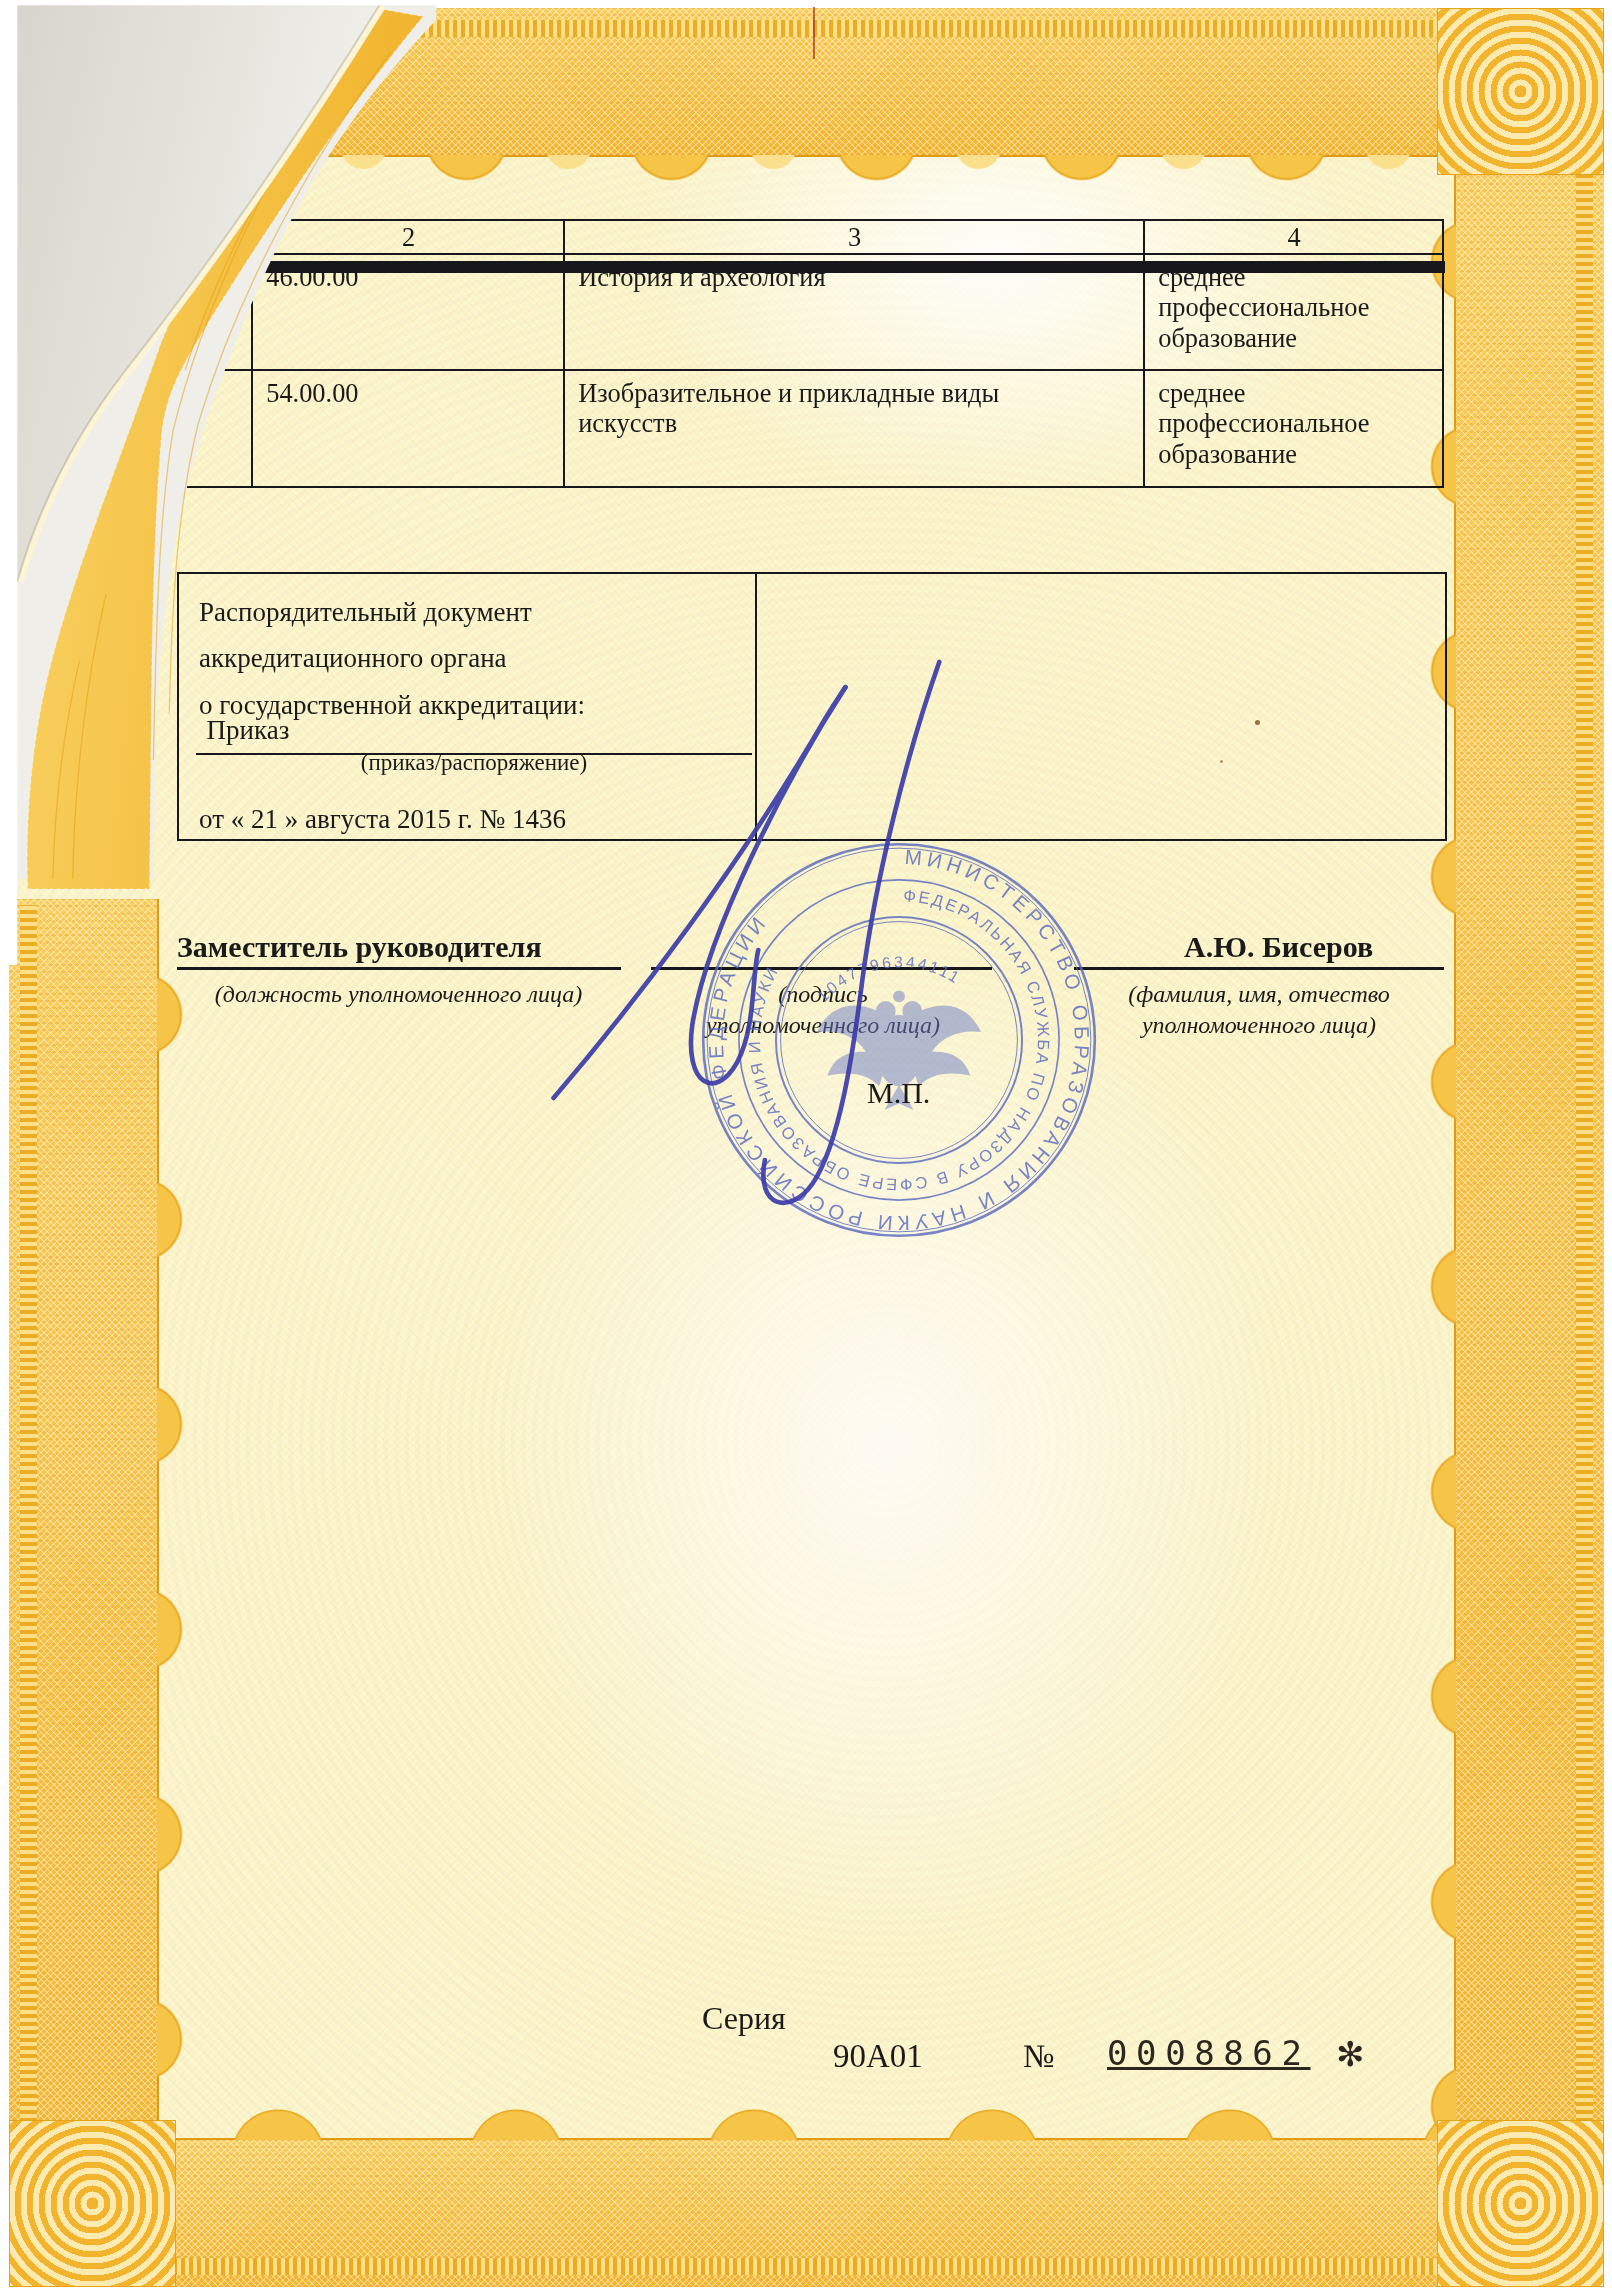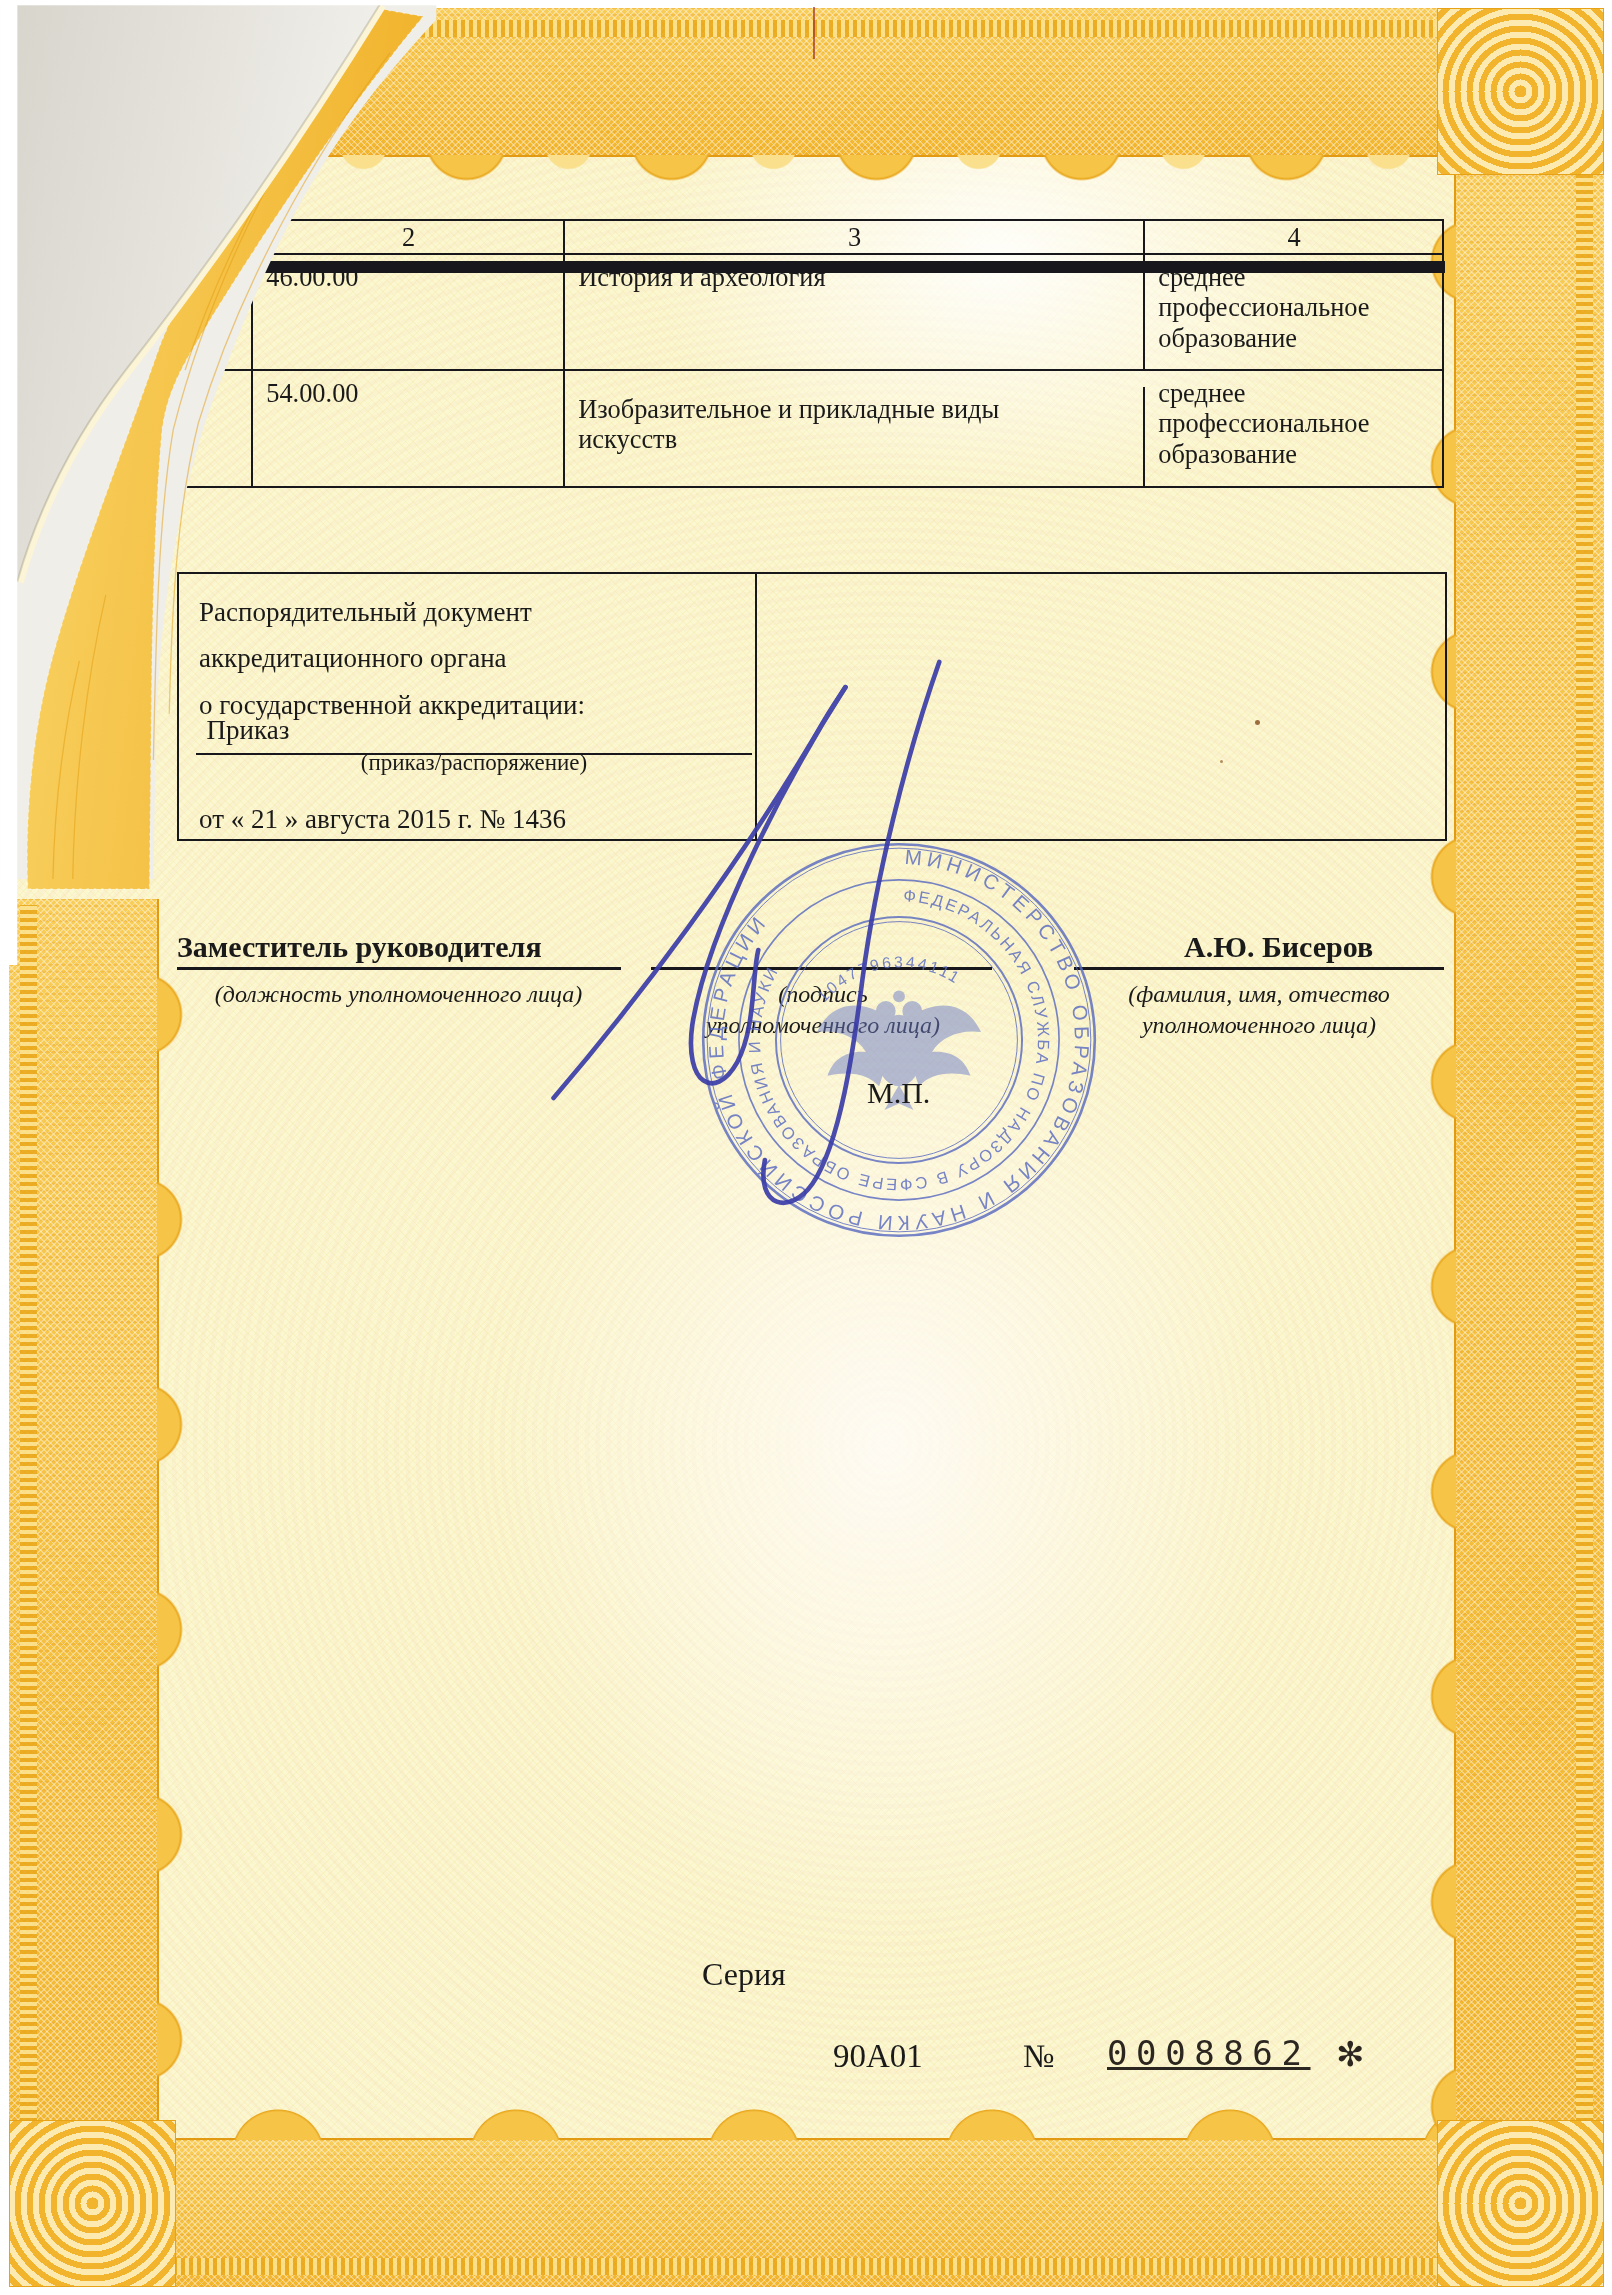--- a/index.html
+++ b/index.html
@@ -61,21 +61,21 @@
   
   .doc-table{position:absolute;left:177px;top:219px;width:1267px;z-index:4;
     border:2.6px solid #17171c;display:grid;box-sizing:border-box;
     grid-template-columns:74px 312px 580px 1fr;grid-template-rows:34px 116px 115px;}
   .doc-table > div{box-sizing:border-box;border-right:2px solid #17171c;border-bottom:2px solid #17171c;
     font-size:26.4px;line-height:1.16;padding:6.6px 12px 5.3px 13.2px;}
   .doc-table > div:nth-child(4n){border-right:none;}
   .doc-table > div:nth-child(n+9){border-bottom:none;}
   .th{padding-top:1.3px !important;font-size:25px;text-align:center;}
   .hdr-rule2{position:absolute;left:-2.6px;right:-2.6px;top:40px;height:2px;background:#17171c;}
-  .cell-name-wide{padding-right:106px !important;margin-top:16px;}
+  .cell-name-wide{padding-right:106px !important;}
 
   
   .order-box{position:absolute;left:177px;top:572px;width:1270px;height:269px;z-index:4;
     border:2.6px solid #17171c;box-sizing:border-box;}
   .ob-divider{position:absolute;left:576px;top:0;bottom:0;width:2px;background:#17171c;}
   .ob-title{position:absolute;left:20px;top:14.5px;font-size:27px;line-height:1.74;}
   .ob-order{position:absolute;left:17px;top:141px;width:556px;box-sizing:border-box;
     border-bottom:2.6px solid #17171c;padding:0 0 6.6px 10.6px;font-size:27px;}
   .ob-order-caption{position:absolute;left:17px;top:176px;width:556px;text-align:center;font-size:23px;}
   .ob-date{position:absolute;left:20px;top:230px;font-size:27px;}
@@ -91,21 +91,21 @@
   .cap-sign{left:615px;top:979px;width:416px;}
   .cap-name{left:1074px;top:979px;width:370px;}
   .stamp-mark{left:867px;top:1076px;font-size:30px;z-index:6;}
 
   
   .seal{position:absolute;left:686px;top:827px;z-index:5;opacity:.82;}
   .autograph{position:absolute;left:502px;top:621px;z-index:6;}
 
   
   .ft{z-index:4;}
-  .ft-series{left:702px;top:1956px;font-size:32px;}
+  .ft-series{left:702px;top:2000px;font-size:32px;}
   .ft-series-val{left:833px;top:2038px;font-size:33px;}
   .ft-no{left:1023px;top:2038px;font-size:33px;}
   .ft-num{left:1107px;top:2033px;font-size:34px;font-family:"DejaVu Sans Mono", monospace;
           letter-spacing:8.6px;color:#2b2620;text-decoration:underline;}
   .ft-mark{left:1336px;top:2034px;font-size:34px;color:#2b2620;}
 
   
   .fold{position:absolute;left:0;top:0;z-index:8;}
   .speck{position:absolute;border-radius:50%;z-index:9;}
   .sp1{left:1255px;top:720px;width:5.3px;height:4.6px;background:rgba(140,85,35,.85);}

